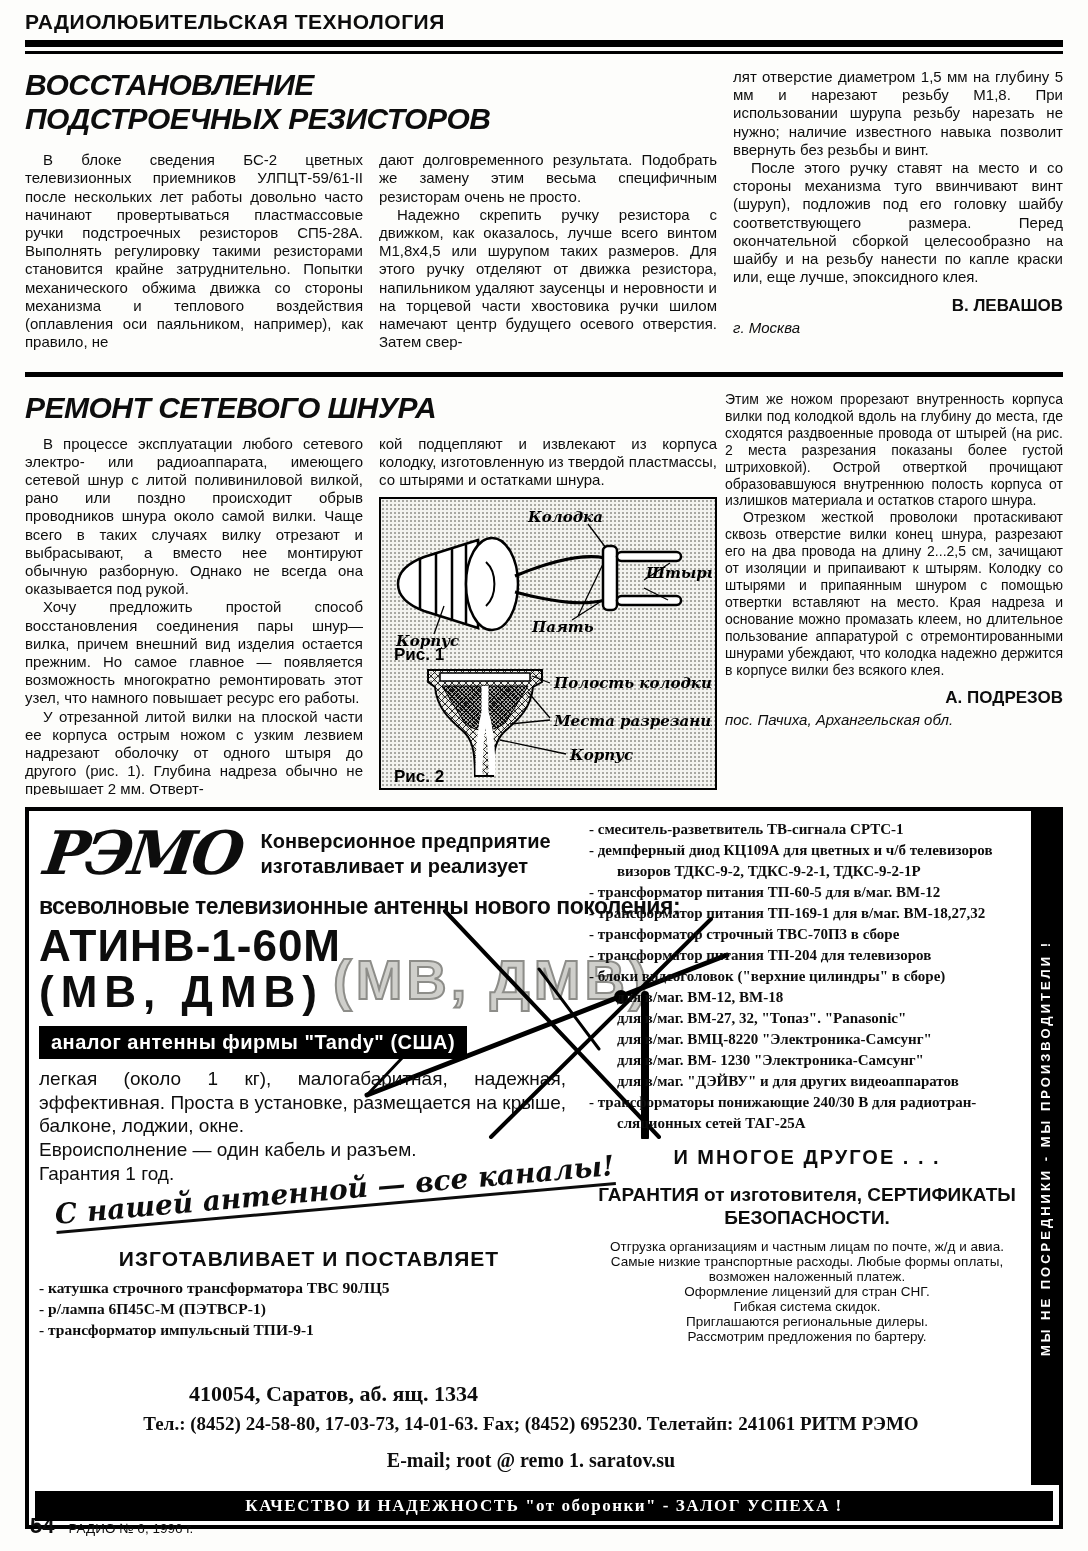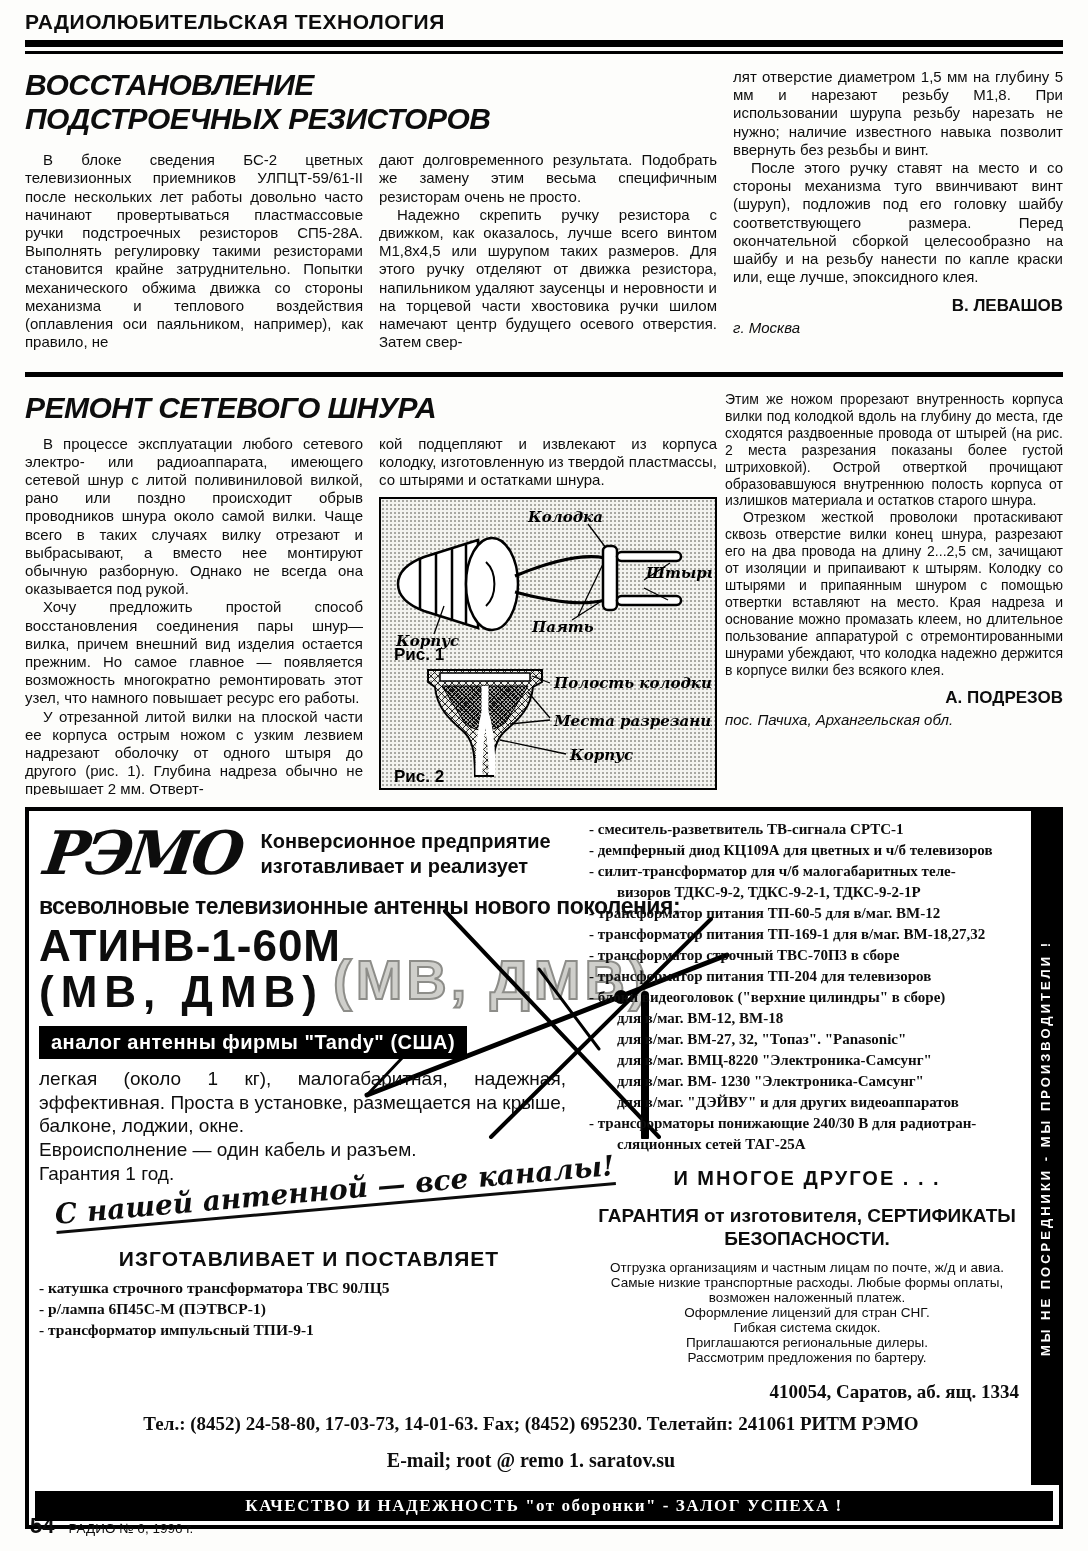--- a/index.html
+++ b/index.html
@@ -58,22 +58,22 @@
           font-weight:bold;font-size:28px;transform:rotate(-5deg);transform-origin:left center;
           text-decoration:underline;text-decoration-thickness:3px;text-underline-offset:7px;}
   .makes-title{margin-top:16px;text-align:center;font-size:21px;font-weight:bold;letter-spacing:1px;}
   .makes-sub{margin-top:2px;text-align:center;font-size:16px;font-weight:bold;}
   .list-l{margin-top:6px;font-family:"Liberation Serif",serif;font-weight:bold;font-size:15.5px;line-height:21px;}
   .list-r{font-family:"Liberation Serif",serif;font-weight:bold;font-size:15px;line-height:21px;white-space:nowrap;}
   .list-r .cont{padding-left:28px;}
   .more{margin-top:12px;text-align:center;font-size:20px;font-weight:bold;letter-spacing:2px;}
   .guar{margin-top:14px;text-align:center;font-size:19px;font-weight:bold;line-height:23px;}
   .ship{margin-top:10px;text-align:center;font-size:13.5px;line-height:15px;}
-  .addr{position:absolute;z-index:2;left:160px;right:40px;top:570px;text-align:right;
-        font-family:"Liberation Serif",serif;font-weight:bold;font-size:19px;}
+  .addr{position:absolute;z-index:2;left:160px;right:40px;top:570px;text-align:left;
+        font-family:"Liberation Serif",serif;font-weight:bold;font-size:22px;}
   .phones{position:absolute;z-index:2;left:8px;right:34px;top:602px;text-align:center;
         font-family:"Liberation Serif",serif;font-weight:bold;font-size:19px;}
   .email{position:absolute;z-index:2;left:8px;right:34px;top:638px;text-align:center;
         font-family:"Liberation Serif",serif;font-weight:bold;font-size:20px;}
   .vstrip{position:absolute;top:0;right:0;bottom:40px;width:28px;background:#000;
           display:flex;align-items:center;justify-content:center;z-index:3;}
   .vstrip span{writing-mode:vertical-rl;transform:rotate(180deg);color:#fff;font-weight:bold;
           font-size:13px;letter-spacing:3px;white-space:nowrap;}
   .ad-banner{position:absolute;left:6px;right:6px;bottom:4px;height:30px;background:#000;color:#fff;
           display:flex;align-items:center;justify-content:center;font-family:"Liberation Serif",serif;
@@ -219,21 +219,20 @@
           <div>- катушка строчного трансформатора ТВС 90ЛЦ5</div>
           <div>- р/лампа 6П45С-М (ПЭТВСР-1)</div>
           <div>- трансформатор импульсный ТПИ-9-1</div>
         </div>
       </div>
 
       <div class="ad-right">
         <div class="list-r">
           <div>- смеситель-разветвитель ТВ-сигнала СРТС-1</div>
           <div>- демпферный диод КЦ109А для цветных и ч/б телевизоров</div>
-          <div>- силит-трансформатор  для ч/б малогабаритных  теле-</div>
           <div class="cont">визоров ТДКС-9-2, ТДКС-9-2-1, ТДКС-9-2-1Р</div>
           <div>- трансформатор питания ТП-60-5 для в/маг. ВМ-12</div>
           <div>- трансформатор питания ТП-169-1 для в/маг. ВМ-18,27,32</div>
           <div>- трансформатор строчный ТВС-70П3 в сборе</div>
           <div>- трансформатор питания ТП-204 для телевизоров</div>
           <div>- блоки видеоголовок ("верхние цилиндры" в сборе)</div>
           <div class="cont">для  в/маг.  ВМ-12,  ВМ-18</div>
           <div class="cont">для в/маг.  ВМ-27,  32,  "Топаз".  "Panasonic"</div>
           <div class="cont">для в/маг.  ВМЦ-8220  "Электроника-Самсунг"</div>
           <div class="cont">для в/маг.  ВМ- 1230  "Электроника-Самсунг"</div>

